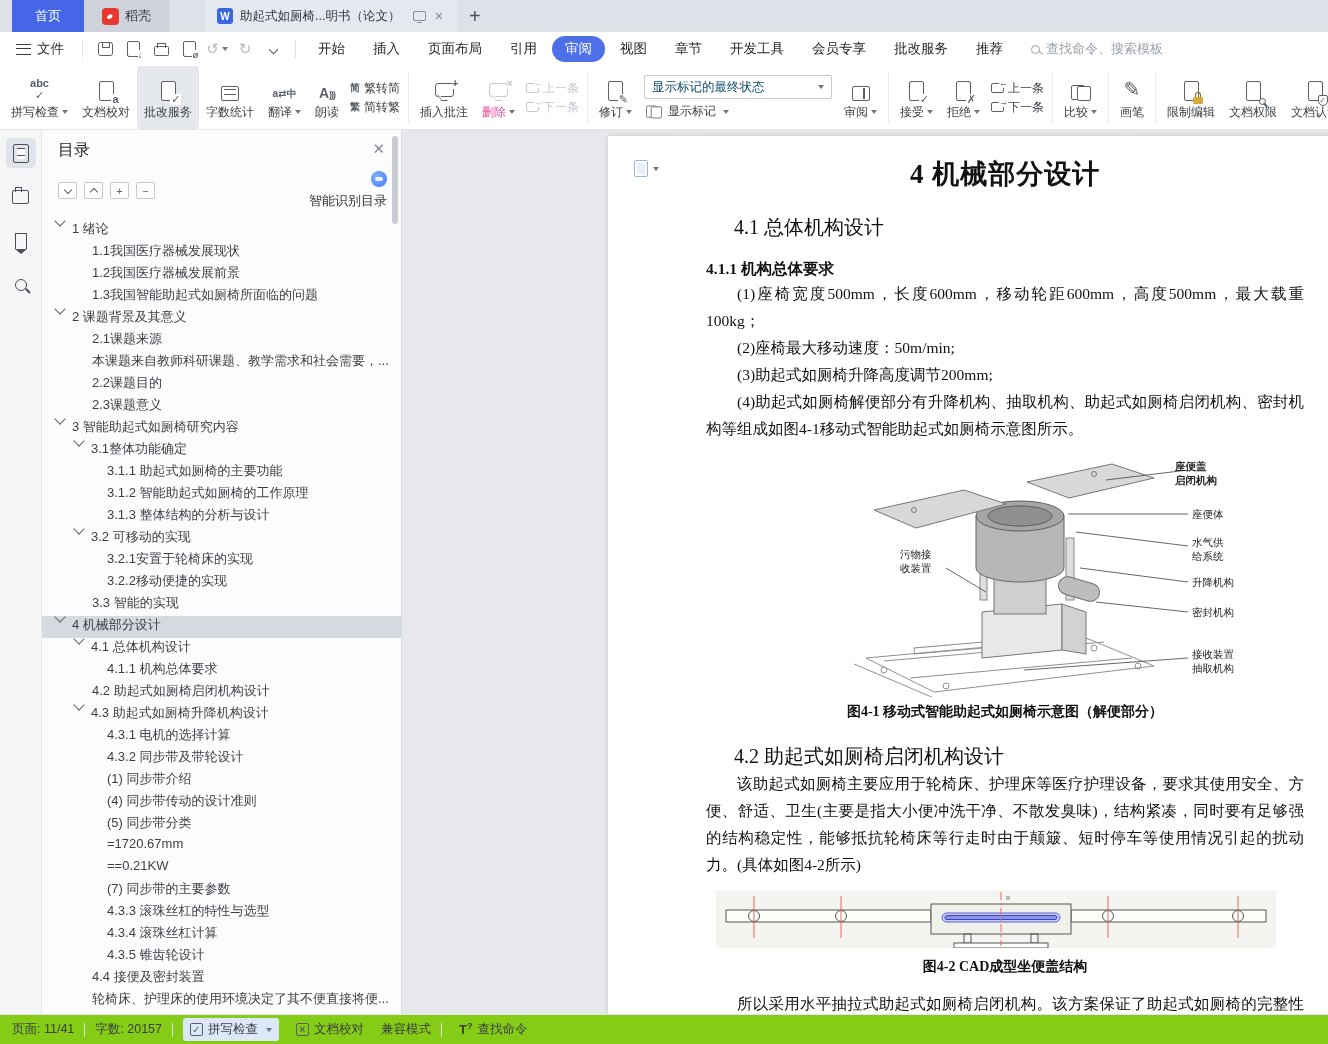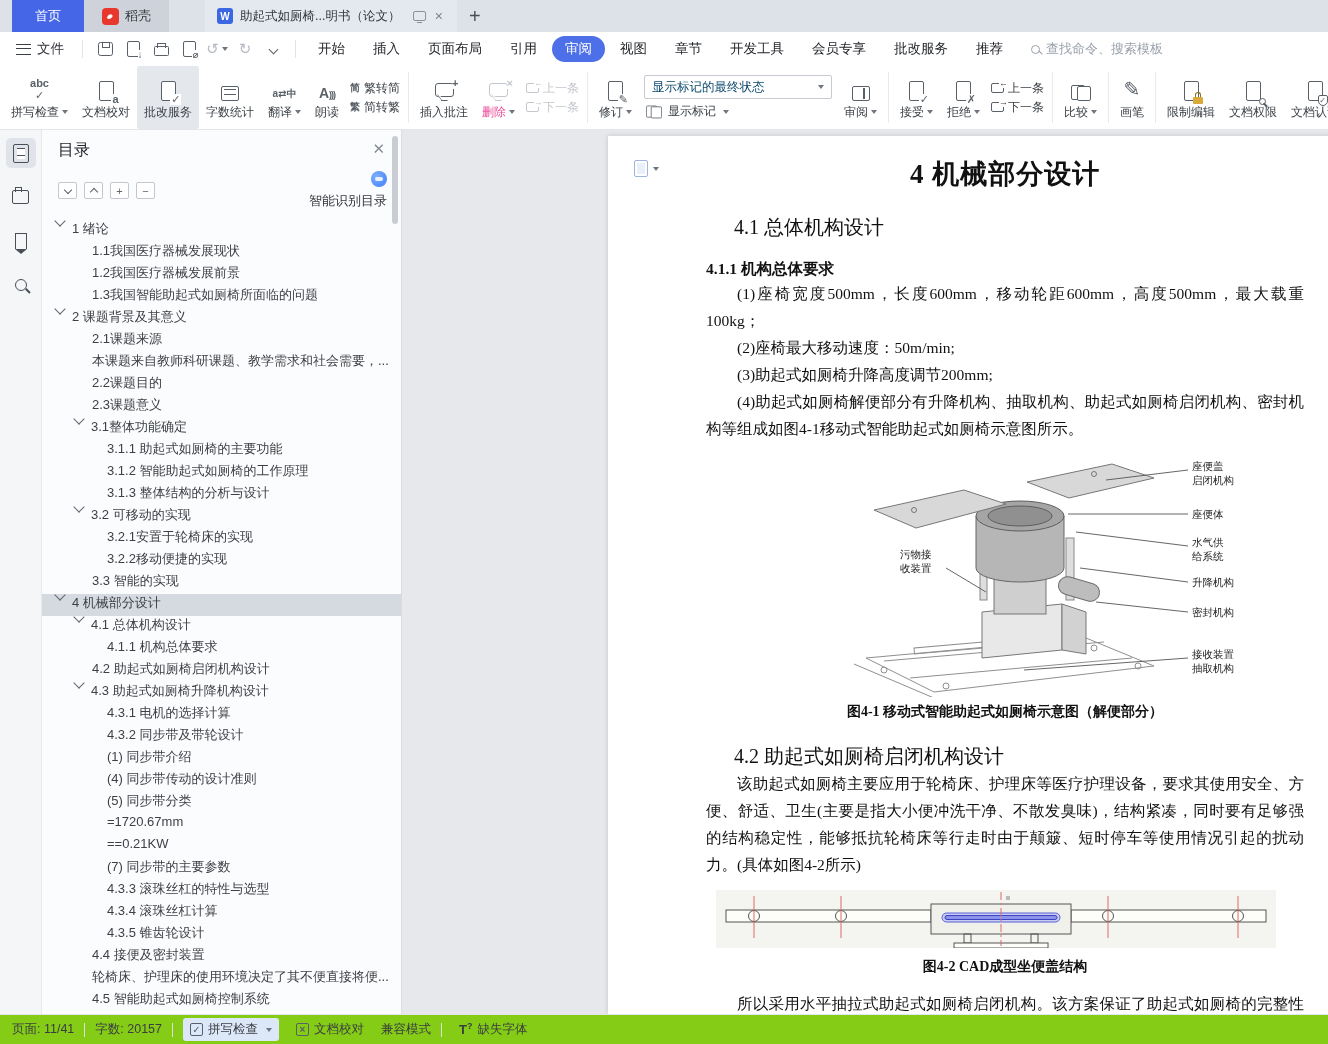--- a/index.html
+++ b/index.html
@@ -457,20 +457,24 @@
           </div>
           <div class="toc-item lv2">
             <span>本课题来自教师科研课题、教学需求和社会需要，...</span>
           </div>
           <div class="toc-item lv2">
             <span>2.2课题目的</span>
           </div>
           <div class="toc-item lv2">
             <span>2.3课题意义</span>
           </div>
+          <div class="toc-item lv1">
+            <span class="chev"></span>
+            <span>3 智能助起式如厕椅研究内容</span>
+          </div>
           <div class="toc-item lv2 haschev">
             <span class="chev"></span>
             <span>3.1整体功能确定</span>
           </div>
           <div class="toc-item lv3">
             <span>3.1.1 助起式如厕椅的主要功能</span>
           </div>
           <div class="toc-item lv3">
             <span>3.1.2 智能助起式如厕椅的工作原理</span>
           </div>
@@ -606,21 +610,21 @@
             <g stroke="#555" stroke-width="0.9">
               <line x1="252" y1="28" x2="334" y2="18"></line>
               <line x1="214" y1="62" x2="334" y2="62"></line>
               <line x1="222" y1="80" x2="334" y2="94"></line>
               <line x1="226" y1="116" x2="334" y2="130"></line>
               <line x1="242" y1="150" x2="334" y2="160"></line>
               <line x1="170" y1="218" x2="334" y2="206"></line>
               <line x1="92" y1="116" x2="132" y2="140"></line>
             </g>
           </svg>
-          <div class="figlbl" style="left:338px; top:8px;">座便盖
+          <div class="figlbl" style="left:321px; top:8px;font-weight:bold;">座便盖
 启闭机构</div>
           <div class="figlbl" style="left:338px; top:56px;">座便体</div>
           <div class="figlbl" style="left:338px; top:84px;">水气供
 给系统</div>
           <div class="figlbl" style="left:338px; top:124px;">升降机构</div>
           <div class="figlbl" style="left:338px; top:154px;">密封机构</div>
           <div class="figlbl" style="left:338px; top:196px;">接收装置
 抽取机构</div>
           <div class="figlbl" style="left:46px; top:96px;">污物接
 收装置</div>
@@ -678,17 +682,17 @@
         <span class="caret"></span>
     </span>
     <span class="chip">
       <span class="cbx">×</span>
       <span>文档校对</span>
     </span>
     <span>兼容模式</span>
     <span class="ssep"></span>
     <span class="chip">
       <span class="tq">T<sup>?</sup></span>
-      <span>缺失字体</span>
+      <span>查找命令</span>
     </span>
   </div>
 
 </div>
 
 </body></html>

